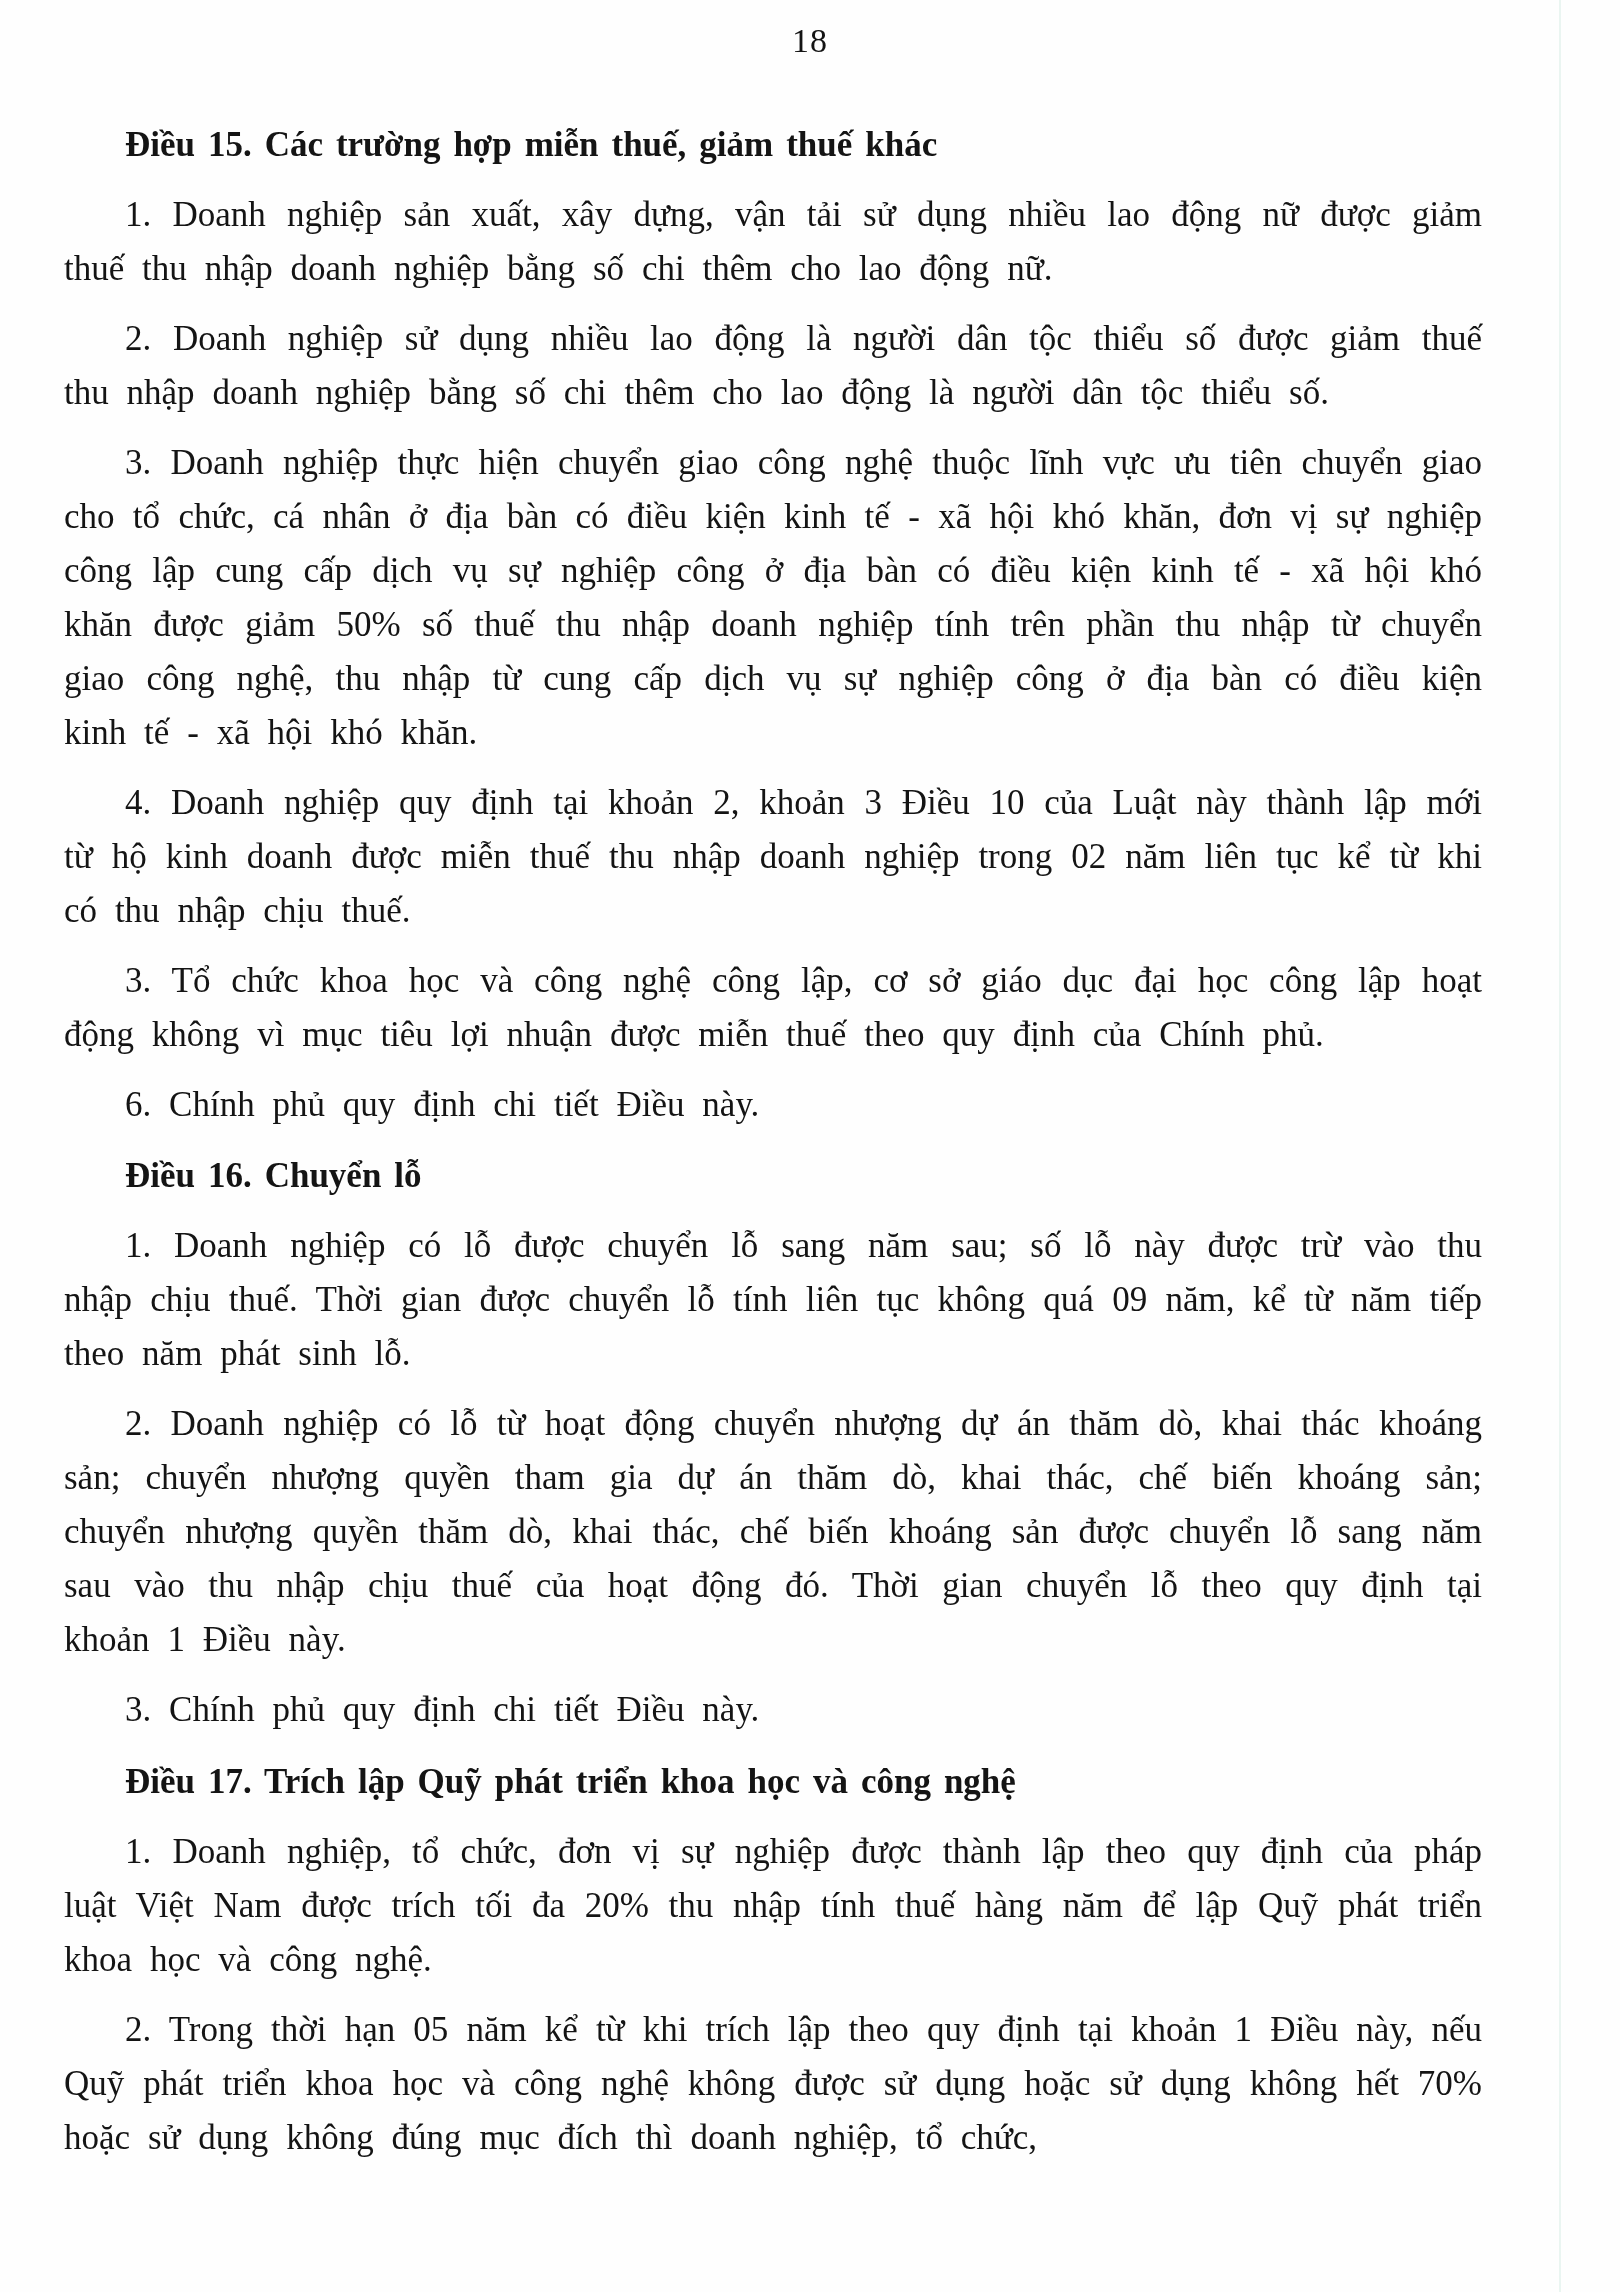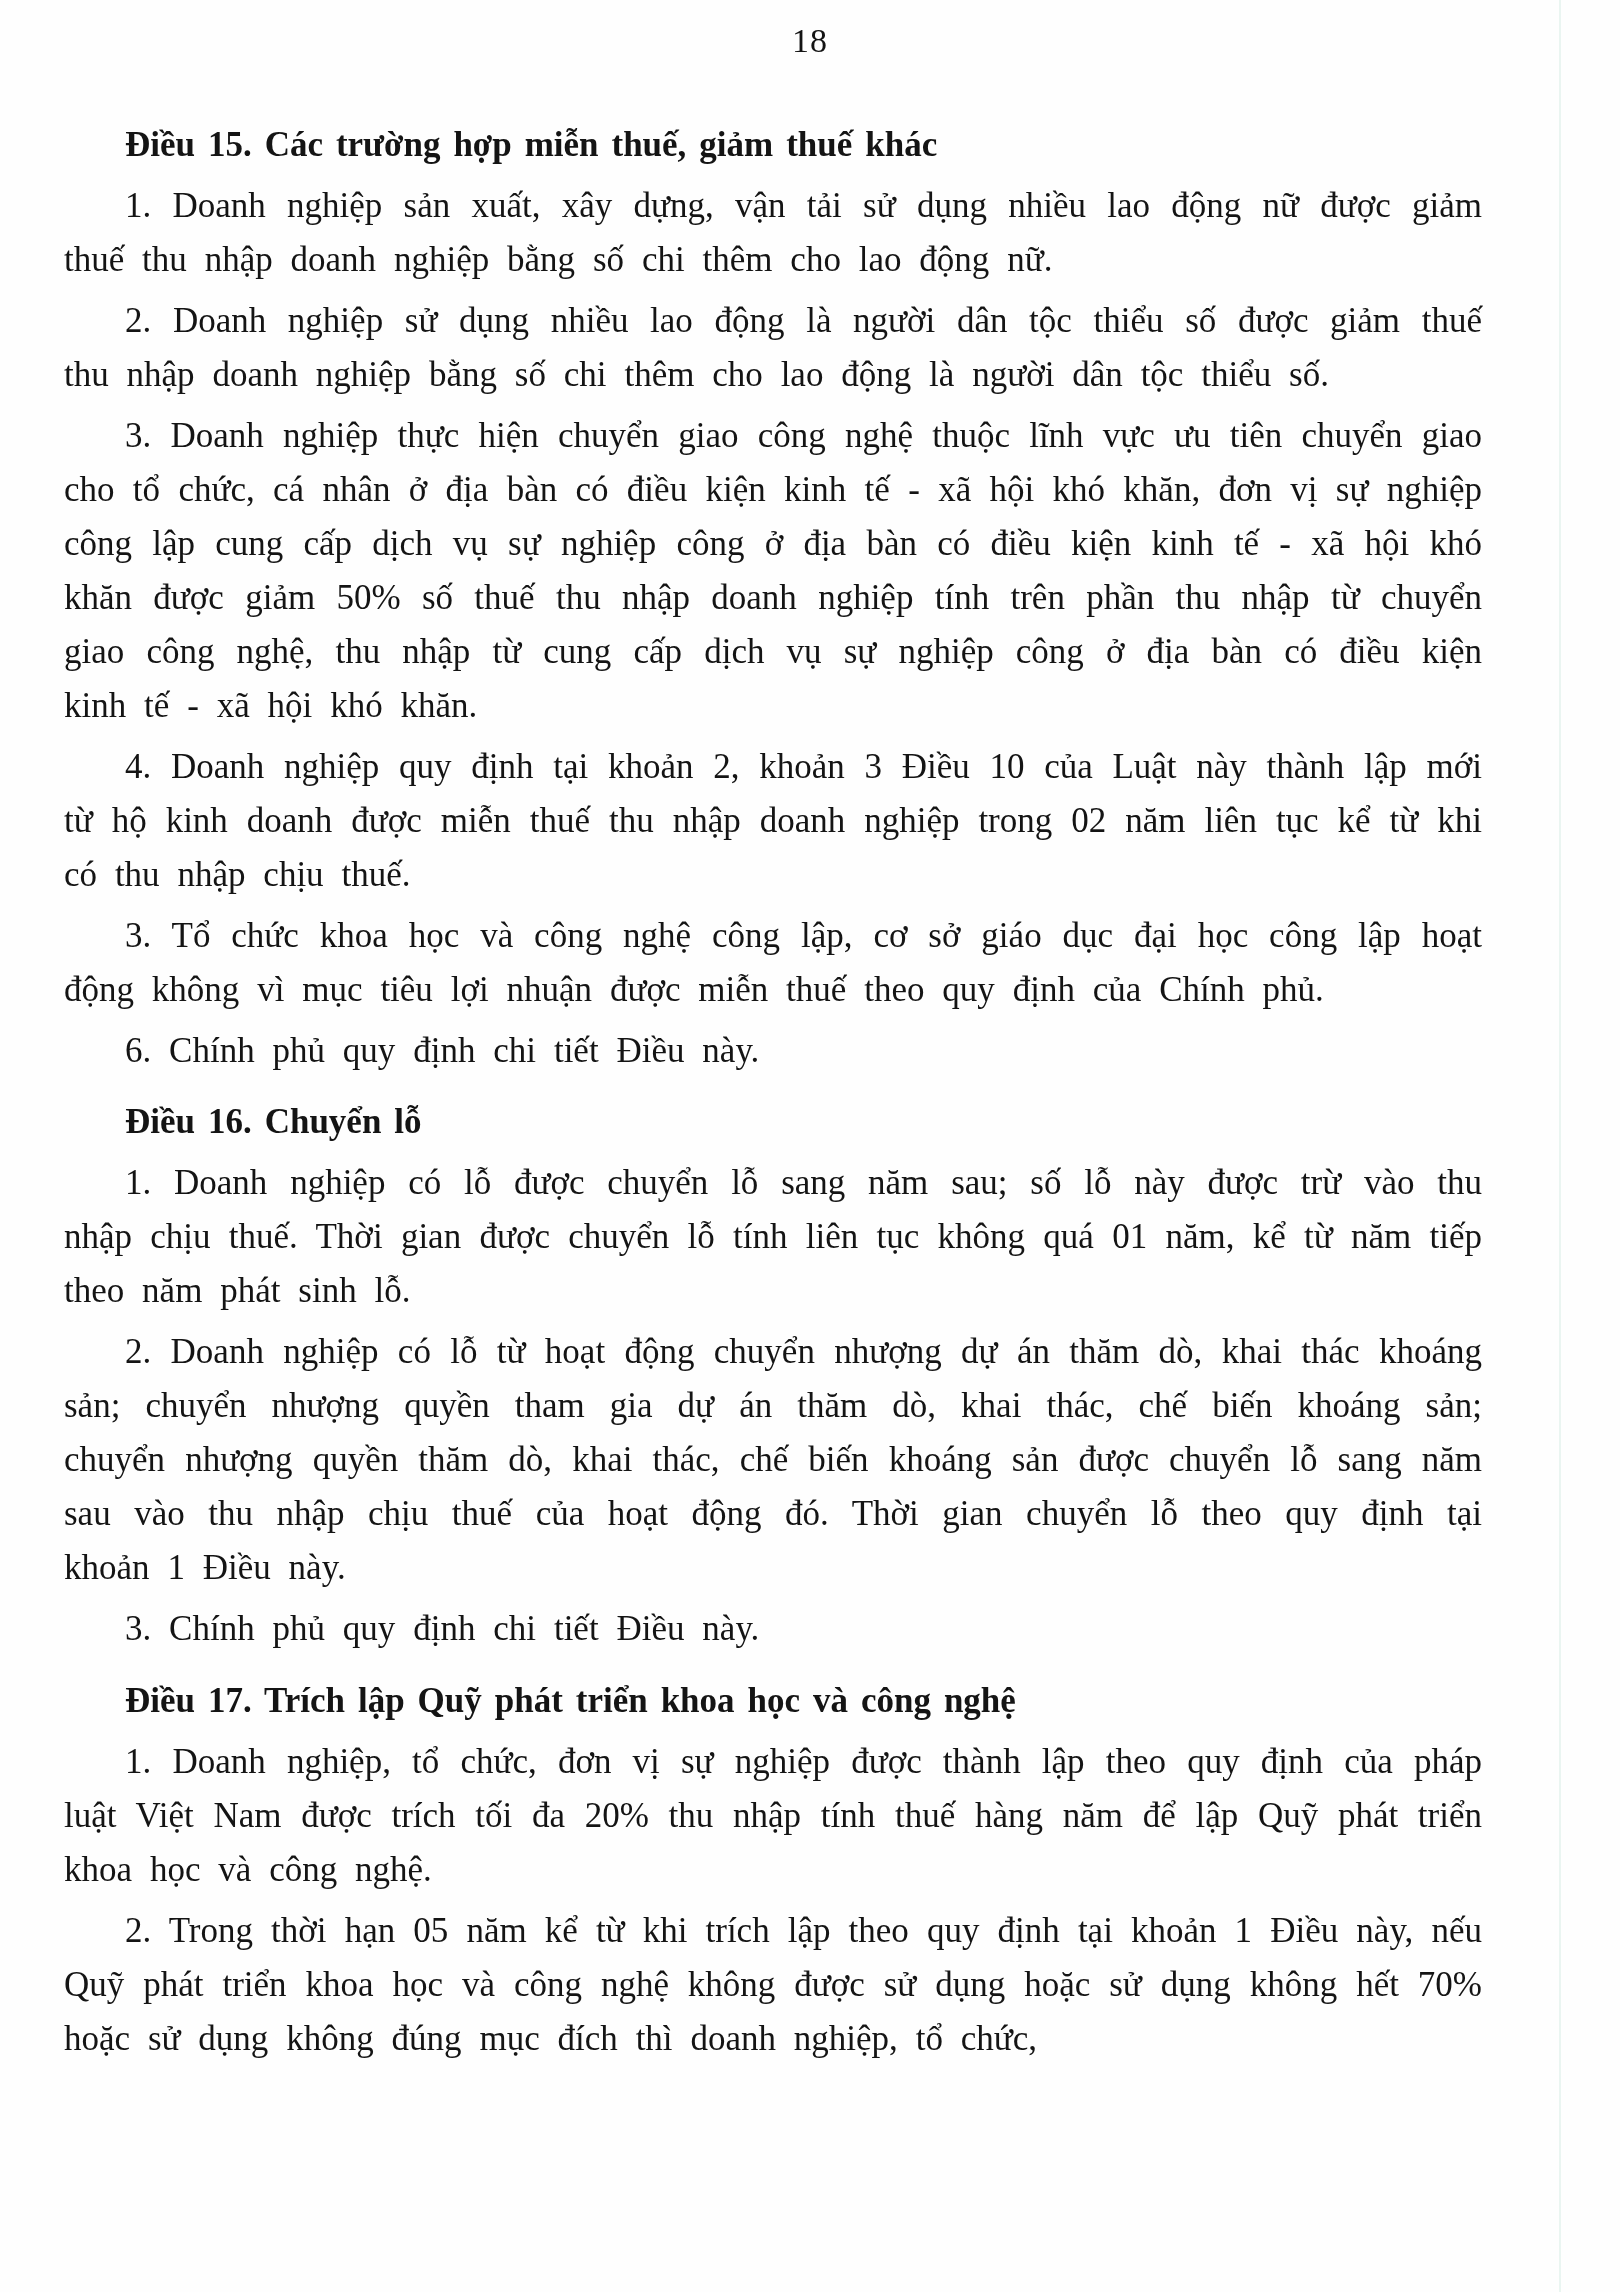--- a/index.html
+++ b/index.html
@@ -44,41 +44,41 @@
     line-height: 54px;
     text-indent: 61px;
   }
   .heading {
     font-weight: bold;
     margin-top: 17.6px;
     text-align: left;
     word-spacing: 0.12em;
   }
   .para {
-    margin-top: 7px;
+    margin-top: 16px;
     text-align: justify;
     word-spacing: 0.26em;
   }
 </style>
 </head>
 <body>
 
 <div class="page">
   <div class="scan-edge"></div>
   <div class="page-number">18</div>
   <div class="content">
       <div class="block heading">Điều 15. Các trường hợp miễn thuế, giảm thuế khác</div>
       <div class="block para">1. Doanh nghiệp sản xuất, xây dựng, vận tải sử dụng nhiều lao động nữ được giảm thuế thu nhập doanh nghiệp bằng số chi thêm cho lao động nữ.</div>
       <div class="block para">2. Doanh nghiệp sử dụng nhiều lao động là người dân tộc thiểu số được giảm thuế thu nhập doanh nghiệp bằng số chi thêm cho lao động là người dân tộc thiểu số.</div>
       <div class="block para">3. Doanh nghiệp thực hiện chuyển giao công nghệ thuộc lĩnh vực ưu tiên chuyển giao cho tổ chức, cá nhân ở địa bàn có điều kiện kinh tế - xã hội khó khăn, đơn vị sự nghiệp công lập cung cấp dịch vụ sự nghiệp công ở địa bàn có điều kiện kinh tế - xã hội khó khăn được giảm 50% số thuế thu nhập doanh nghiệp tính trên phần thu nhập từ chuyển giao công nghệ, thu nhập từ cung cấp dịch vụ sự nghiệp công ở địa bàn có điều kiện kinh tế - xã hội khó khăn.</div>
       <div class="block para">4. Doanh nghiệp quy định tại khoản 2, khoản 3 Điều 10 của Luật này thành lập mới từ hộ kinh doanh được miễn thuế thu nhập doanh nghiệp trong 02 năm liên tục kể từ khi có thu nhập chịu thuế.</div>
       <div class="block para">3. Tổ chức khoa học và công nghệ công lập, cơ sở giáo dục đại học công lập hoạt động không vì mục tiêu lợi nhuận được miễn thuế theo quy định của Chính phủ.</div>
       <div class="block para">6. Chính phủ quy định chi tiết Điều này.</div>
       <div class="block heading">Điều 16. Chuyển lỗ</div>
-      <div class="block para">1. Doanh nghiệp có lỗ được chuyển lỗ sang năm sau; số lỗ này được trừ vào thu nhập chịu thuế. Thời gian được chuyển lỗ tính liên tục không quá 01 năm, kể từ năm tiếp theo năm phát sinh lỗ.</div>
+      <div class="block para">1. Doanh nghiệp có lỗ được chuyển lỗ sang năm sau; số lỗ này được trừ vào thu nhập chịu thuế. Thời gian được chuyển lỗ tính liên tục không quá 09 năm, kể từ năm tiếp theo năm phát sinh lỗ.</div>
       <div class="block para">2. Doanh nghiệp có lỗ từ hoạt động chuyển nhượng dự án thăm dò, khai thác khoáng sản; chuyển nhượng quyền tham gia dự án thăm dò, khai thác, chế biến khoáng sản; chuyển nhượng quyền thăm dò, khai thác, chế biến khoáng sản được chuyển lỗ sang năm sau vào thu nhập chịu thuế của hoạt động đó. Thời gian chuyển lỗ theo quy định tại khoản 1 Điều này.</div>
       <div class="block para">3. Chính phủ quy định chi tiết Điều này.</div>
       <div class="block heading">Điều 17. Trích lập Quỹ phát triển khoa học và công nghệ</div>
       <div class="block para">1. Doanh nghiệp, tổ chức, đơn vị sự nghiệp được thành lập theo quy định của pháp luật Việt Nam được trích tối đa 20% thu nhập tính thuế hàng năm để lập Quỹ phát triển khoa học và công nghệ.</div>
       <div class="block para">2. Trong thời hạn 05 năm kể từ khi trích lập theo quy định tại khoản 1 Điều này, nếu Quỹ phát triển khoa học và công nghệ không được sử dụng hoặc sử dụng không hết 70% hoặc sử dụng không đúng mục đích thì doanh nghiệp, tổ chức,</div>
     </div>
 </div>
 
 
 </body></html>

